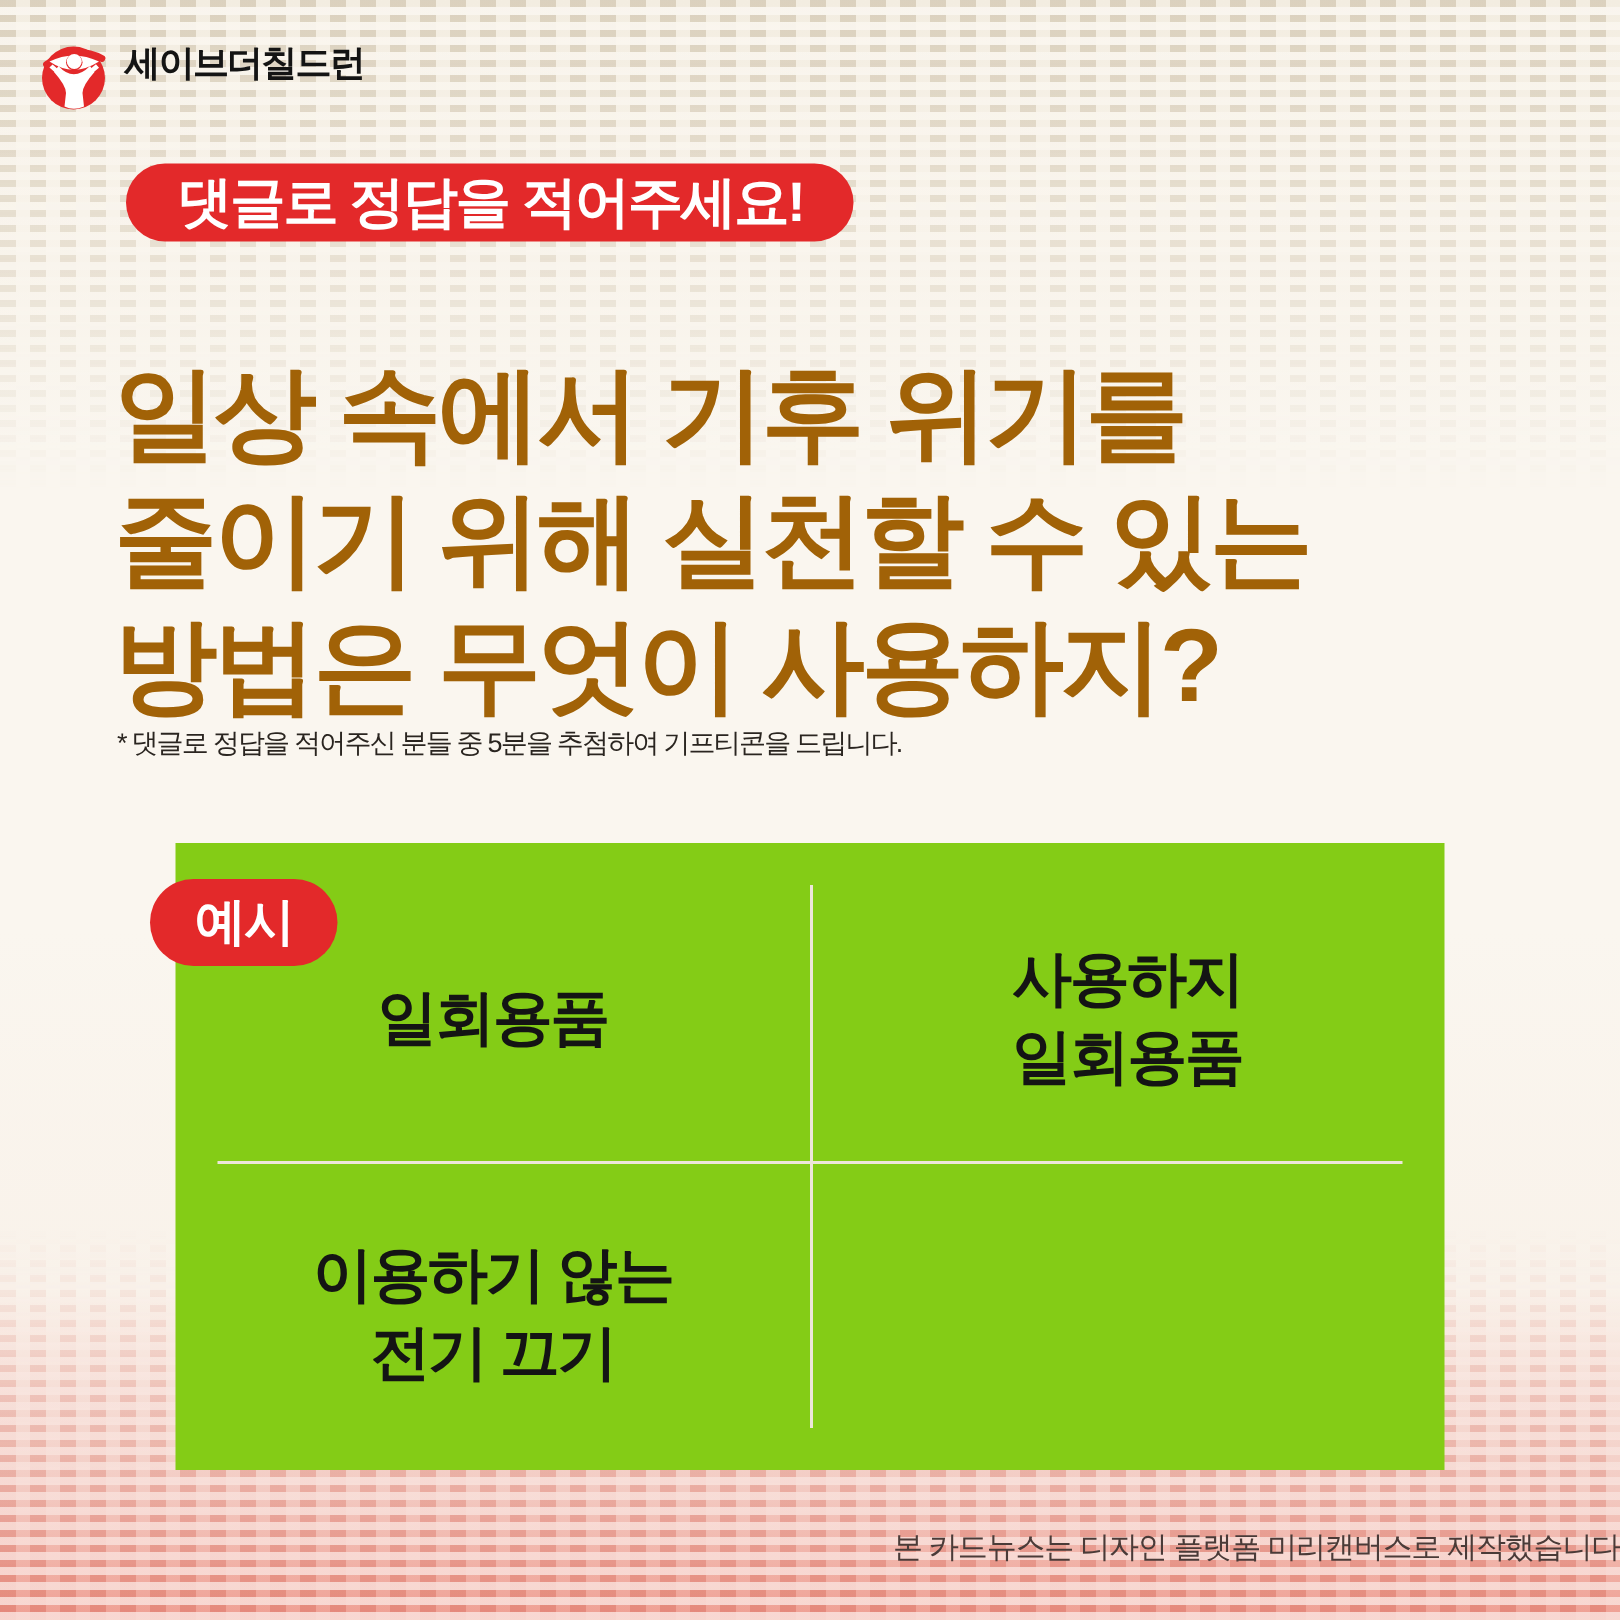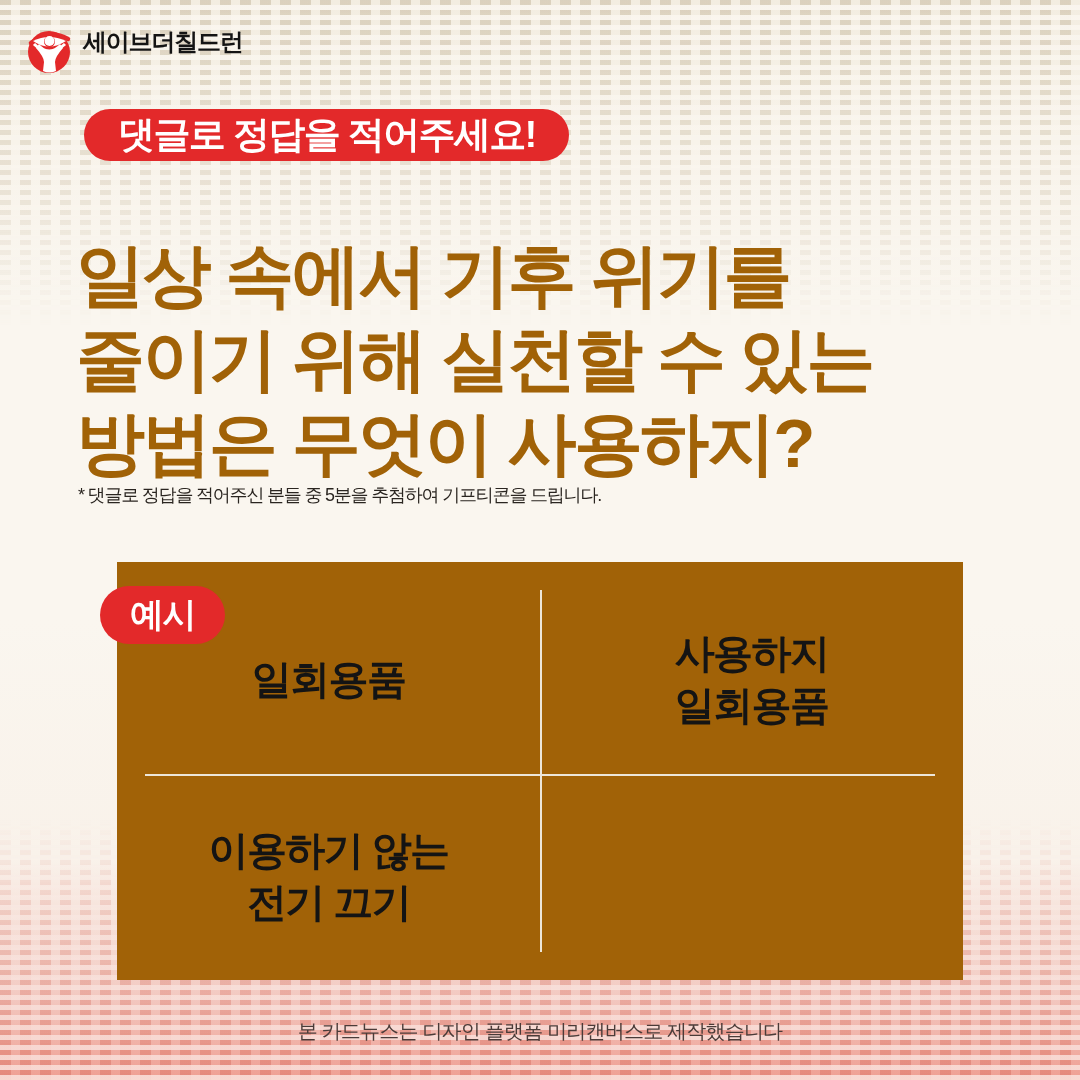--- a/index.html
+++ b/index.html
@@ -198,21 +198,21 @@
     white-space: nowrap;
   }
 
   
   .example-card {
     position: absolute;
     left: 117px;
     top: 562px;
     width: 846px;
     height: 418px;
-    background: #a16207;
+    background: #84cc16;
     z-index: 4;
     display: grid;
     grid-template-columns: 1fr 1fr;
     grid-template-rows: 1fr 1fr;
   }
   .grid-cell {
     display: flex;
     align-items: center;
     justify-content: center;
     text-align: center;
@@ -244,21 +244,21 @@
     height: 2px;
     background: #ede6d9;
   }
 
   
   .footer {
     position: absolute;
     left: 0;
     right: 0;
     top: 1018px;
-    text-align: center;
+    text-align: right;
     z-index: 6;
     color: #4a3b38;
     font-size: 20px;
     letter-spacing: -0.8px;
   }
 </style>
 </head>
 <body>
 
 <div id="card-news">

